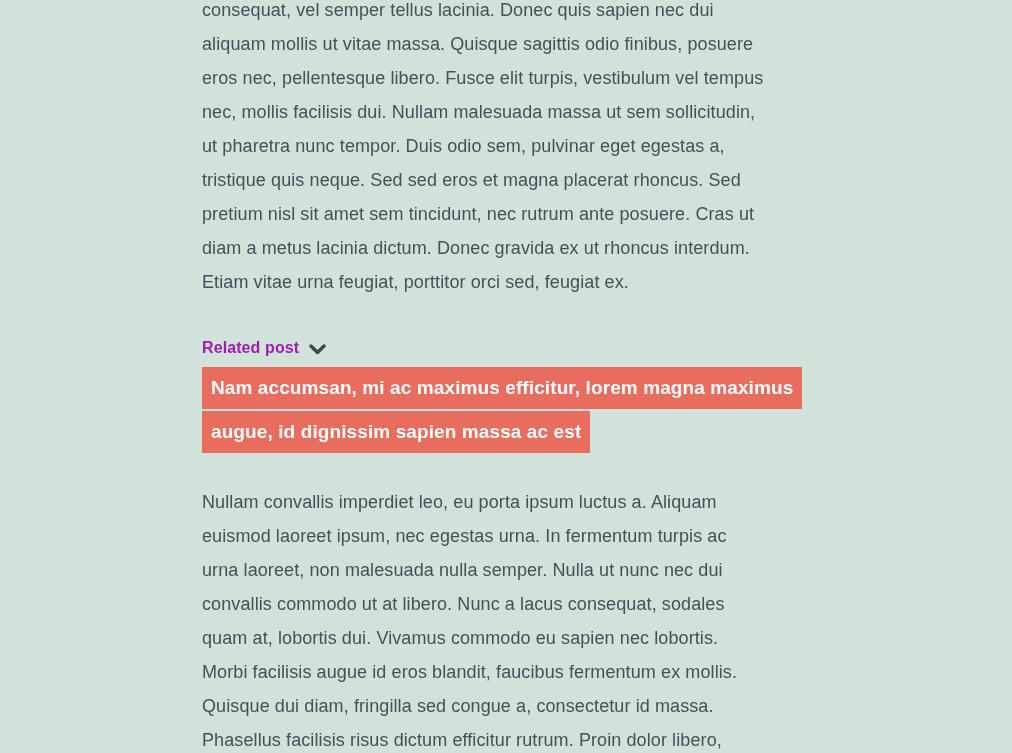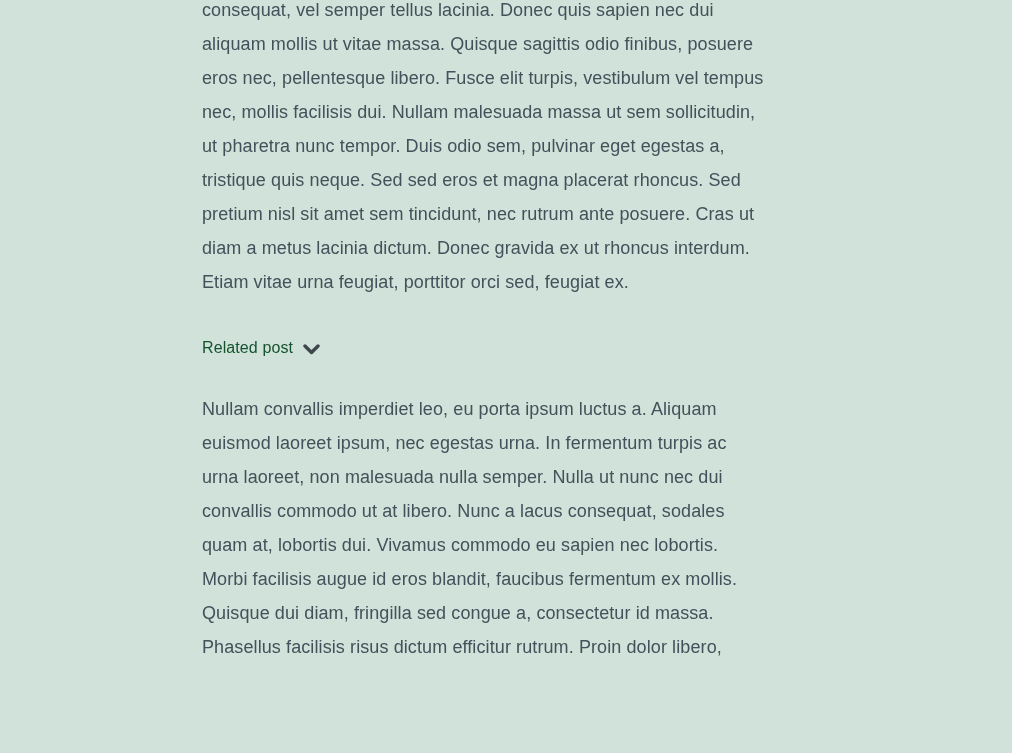--- a/index.html
+++ b/index.html
@@ -33,22 +33,22 @@
   }
   .related-header {
     margin-top: 37px;
     height: 24px;
     display: flex;
     align-items: center;
     cursor: pointer;
   }
   .related-label {
     font-size: 16px;
-    font-weight: normal;
-    color: #14532d;
+    font-weight: bold;
+    color: #a21caf;
     letter-spacing: 0.1px;
   }
   .chevron {
     display: inline-flex;
     margin-left: 10px;
     margin-top: 3px;
   }
   .related-link {
     display: block;
     margin-top: 7px;
@@ -84,20 +84,24 @@
 
   <div class="related-header">
     <span class="related-label">Related post</span>
     <span class="chevron">
       <svg width="17" height="11" viewBox="0 0 17 11">
         <polyline points="2,2 8.5,8.5 15,2" fill="none" stroke="#3f464c" stroke-width="3.4" stroke-linecap="round" stroke-linejoin="round"></polyline>
       </svg>
     </span>
   </div>
 
+  <a href="#" class="related-link">
+    <span class="hl-line">Nam accumsan, mi ac maximus efficitur, lorem magna maximus</span>
+    <span class="hl-line">augue, id dignissim sapien massa ac est</span>
+  </a>
 
   <p class="para para-2">Nullam convallis imperdiet leo, eu porta ipsum luctus a. Aliquam
 euismod laoreet ipsum, nec egestas urna. In fermentum turpis ac
 urna laoreet, non malesuada nulla semper. Nulla ut nunc nec dui
 convallis commodo ut at libero. Nunc a lacus consequat, sodales
 quam at, lobortis dui. Vivamus commodo eu sapien nec lobortis.
 Morbi facilisis augue id eros blandit, faucibus fermentum ex mollis.
 Quisque dui diam, fringilla sed congue a, consectetur id massa.
 Phasellus facilisis risus dictum efficitur rutrum. Proin dolor libero,</p>
 

